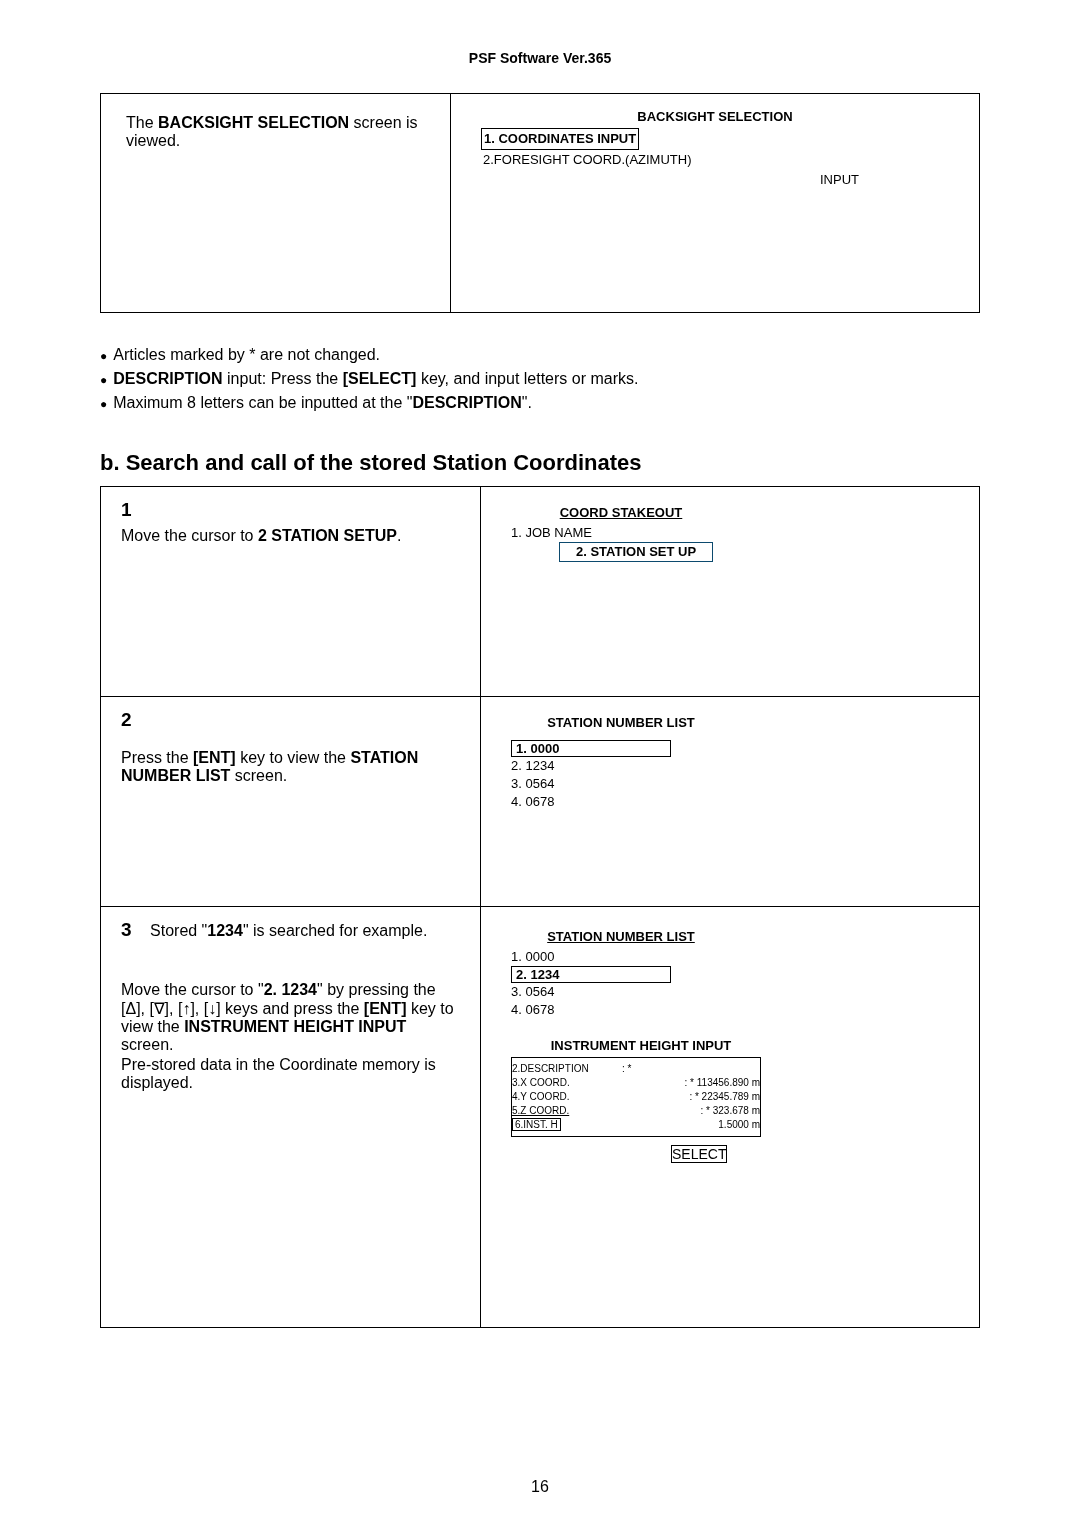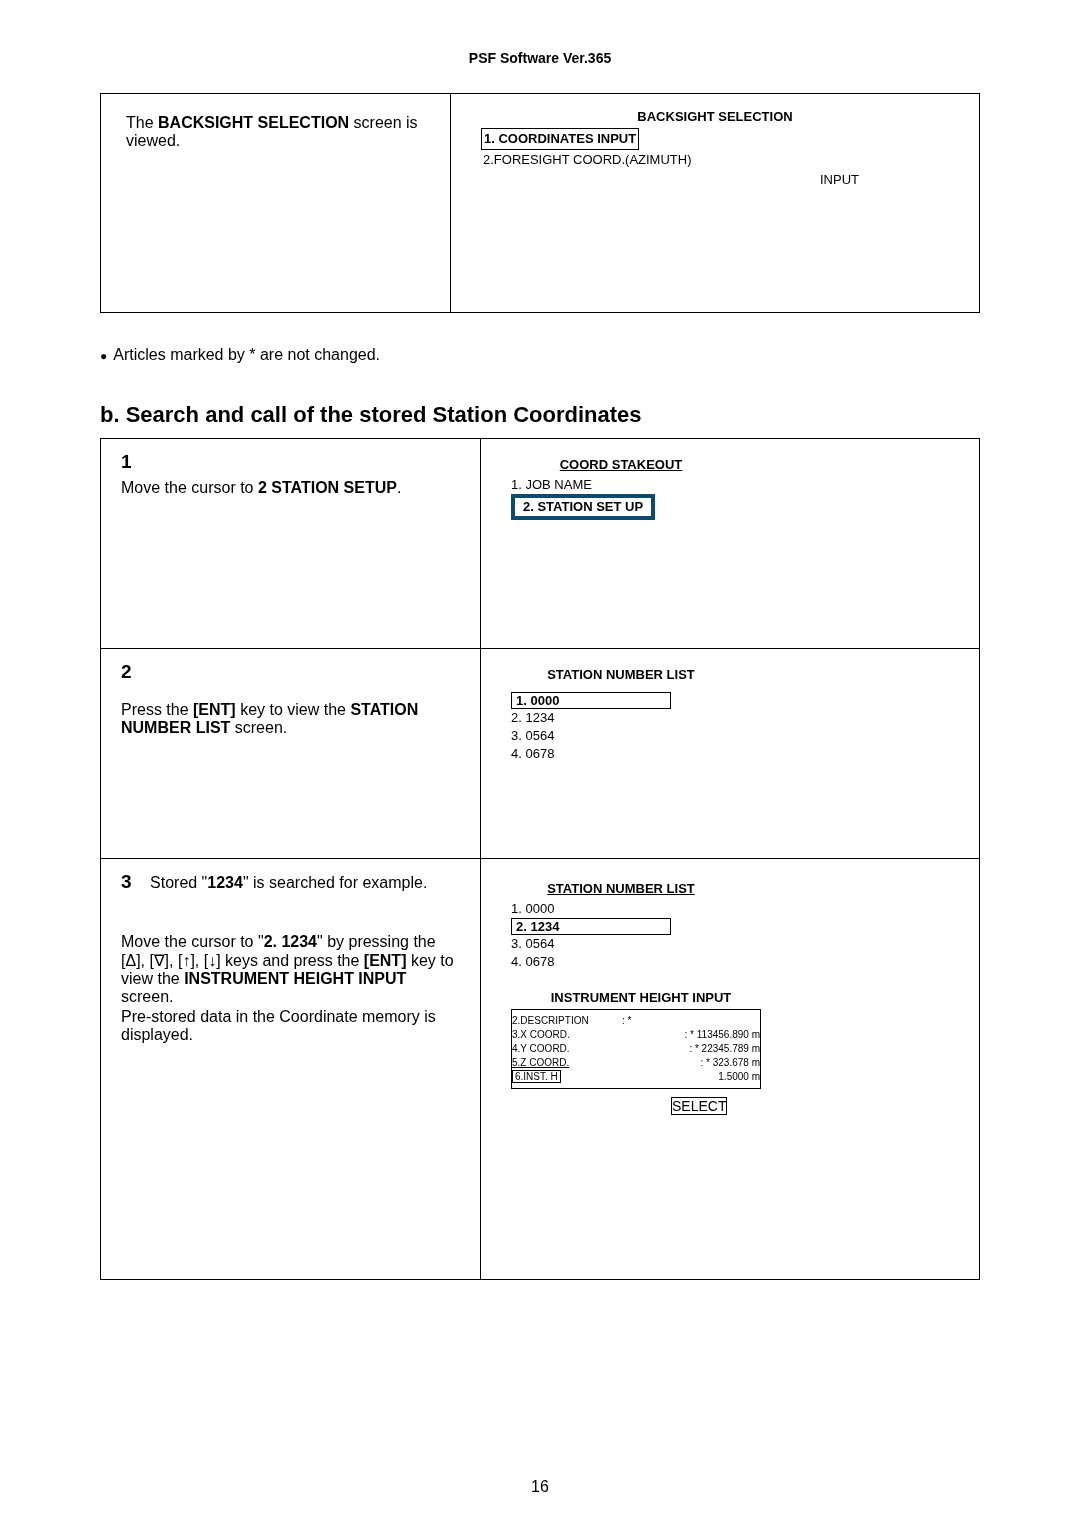--- a/index.html
+++ b/index.html
@@ -107,24 +107,25 @@
       margin-bottom: 4px;
       width: 220px;
     }
     .mini-screen .title.plain {
       text-decoration: none;
     }
     .mini-screen .line {
       line-height: 1.4;
     }
     .mini-screen .boxed-line {
-      border: 4px solid #0c4a6e;
-      display: inline-block;
-      padding: 0 8px;
-      font-weight: bold;
+      border: 1px solid #0c4a6e;
+      display: inline-block;
+      padding: 0 16px;
+      font-weight: bold;
+      margin-left: 48px;
     }
     .wide-box {
       border: 1px solid #000;
       display: inline-block;
       padding: 0 4px;
       min-width: 160px;
     }
     .instrument-box {
       border: 1px solid #000;
       padding: 4px 0;
@@ -176,20 +177,22 @@
   <div class="top-right">
     <div class="screen-title">BACKSIGHT SELECTION</div>
     <div><span class="screen-option boxed">1. COORDINATES INPUT</span></div>
     <div class="screen-option">2.FORESIGHT COORD.(AZIMUTH)</div>
     <div class="screen-option right-align">INPUT</div>
   </div>
 </div>
 
 <div class="bullets">
   <div class="bullet-row"><span>Articles marked by * are not changed.</span></div>
+  <div class="bullet-row"><b>DESCRIPTION</b><span> input: Press the </span><b>[SELECT]</b><span> key, and input letters or marks.</span></div>
+  <div class="bullet-row"><span>Maximum 8 letters can be inputted at the "</span><b>DESCRIPTION</b><span>".</span></div>
 </div>
 
 <div class="section-heading">b. Search and call of the stored Station Coordinates</div>
 
 <div class="steps-table">
 
   <div class="step-row">
     <div class="step-left">
       <div class="step-num">1</div>
       <span>Move the cursor to </span><b>2 STATION SETUP</b><span>.</span>

